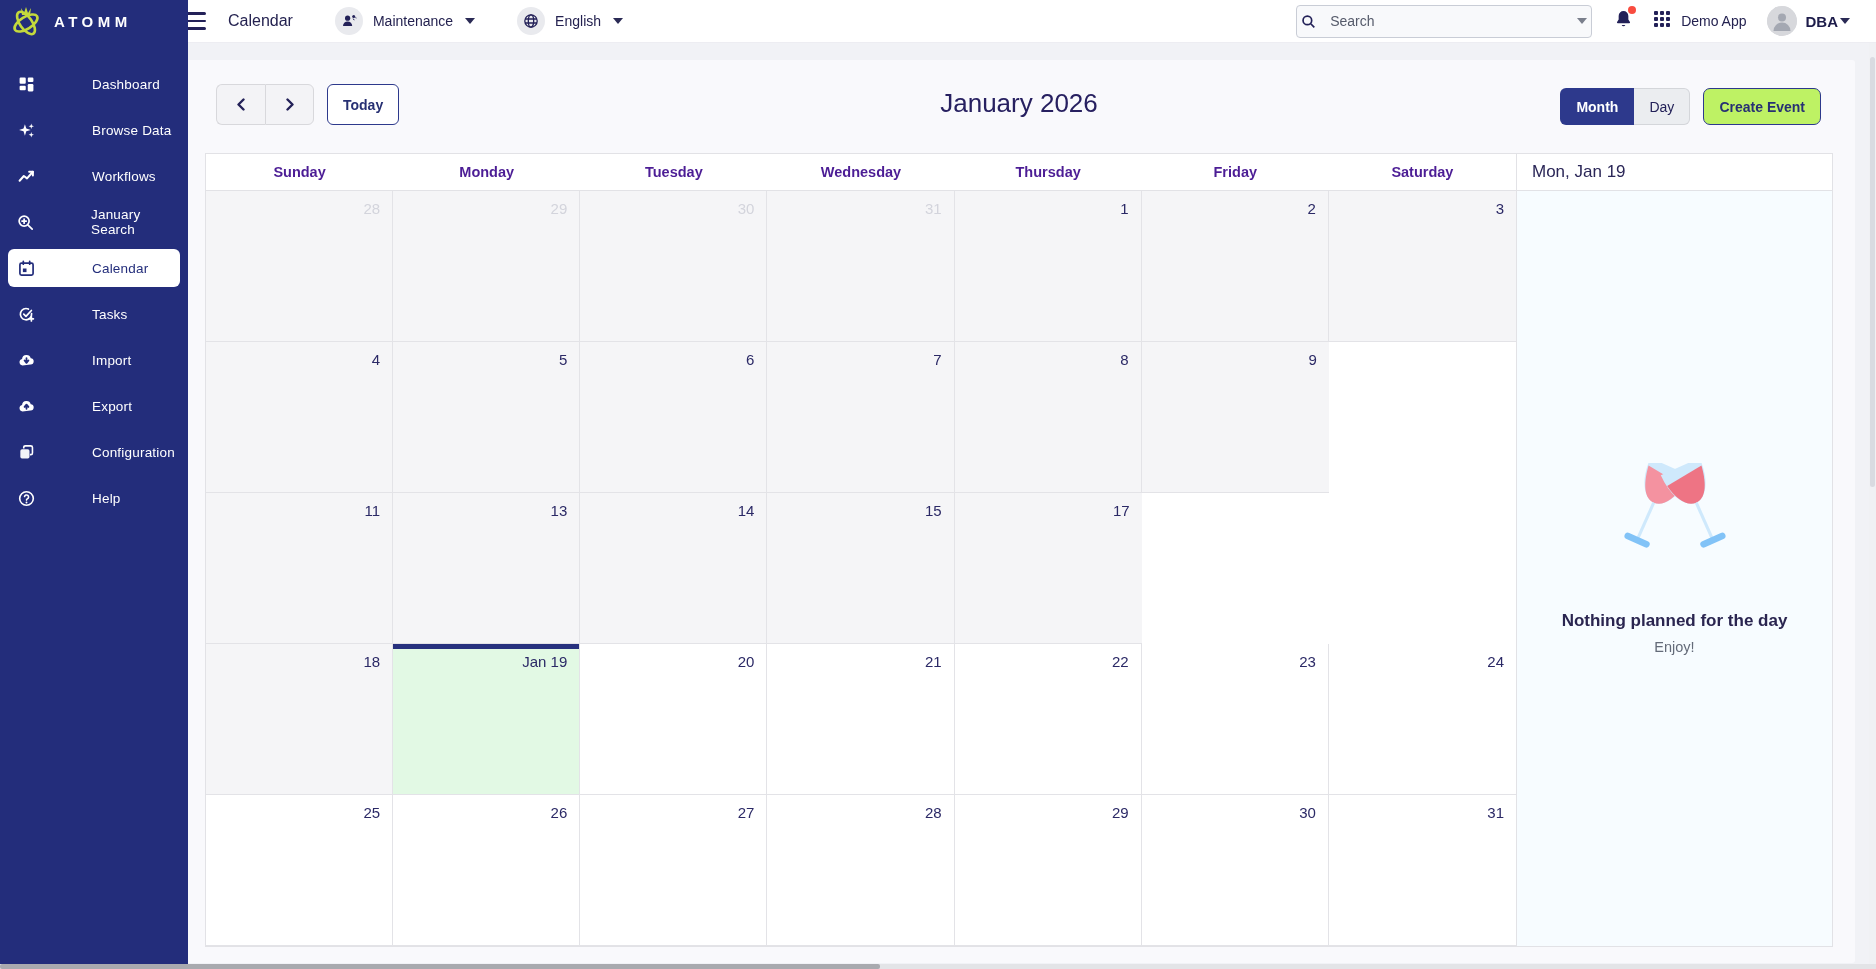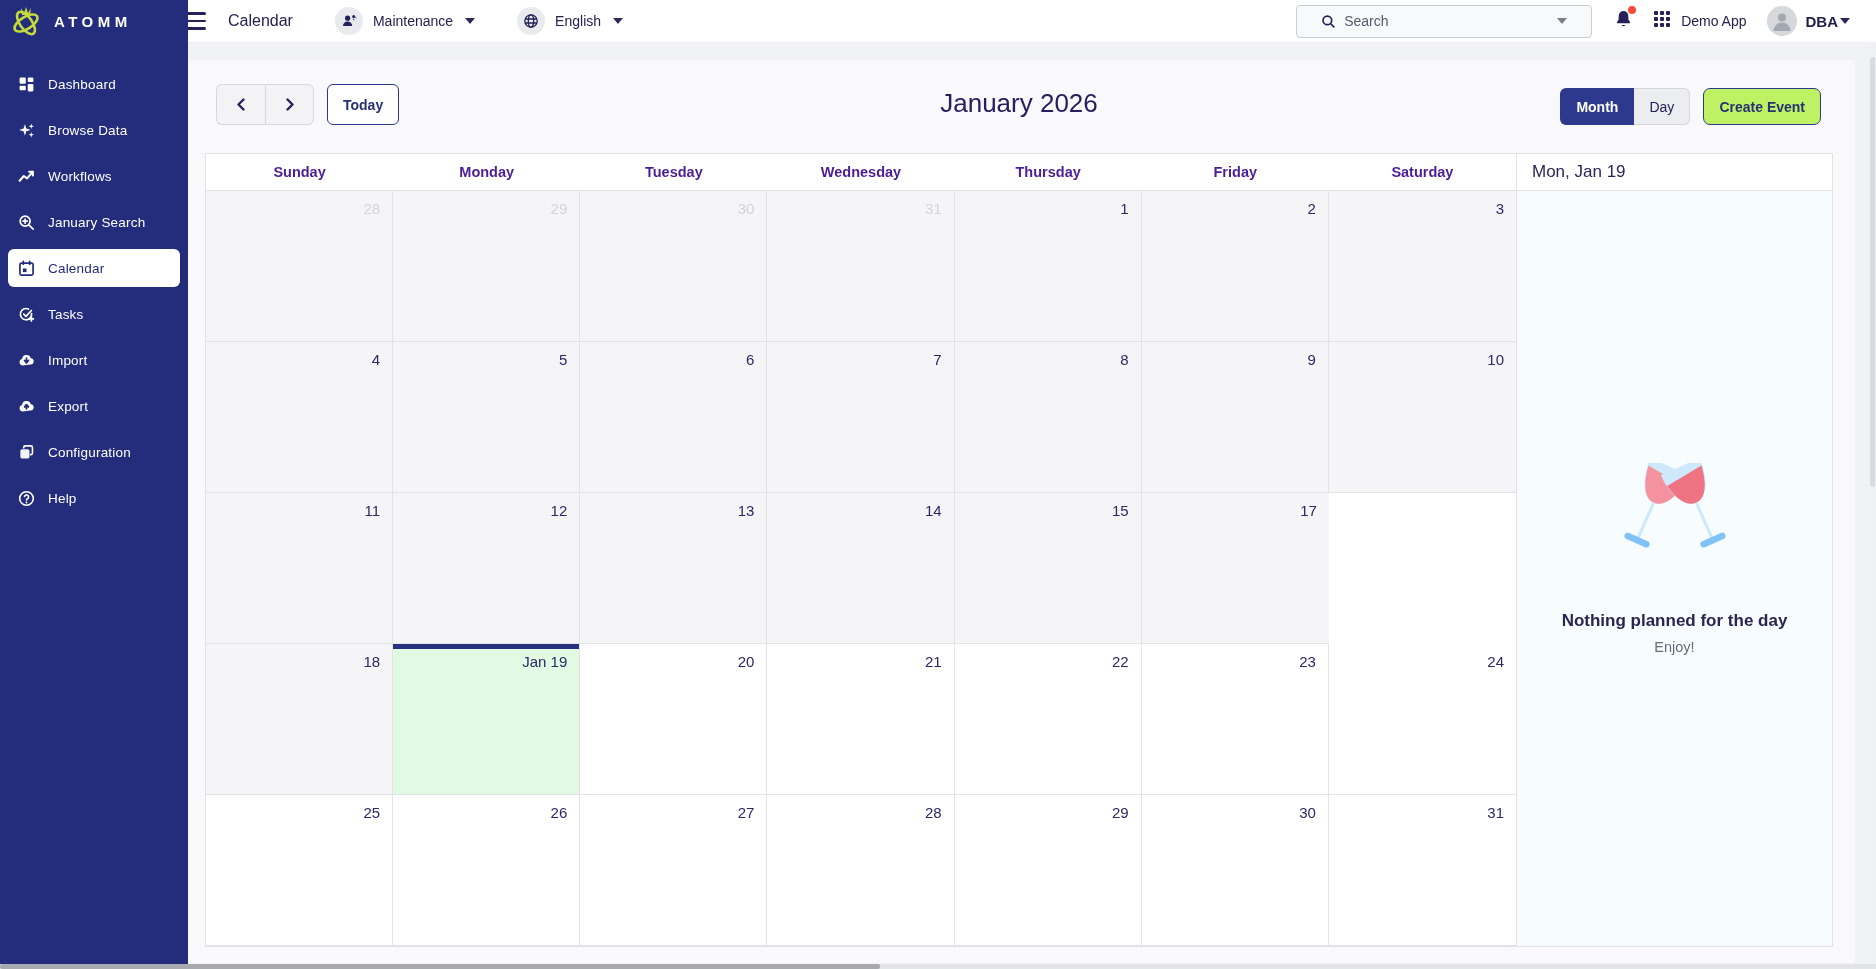--- a/index.html
+++ b/index.html
@@ -11,39 +11,39 @@
   .sidebar { position:absolute; left:0; top:0; width:188px; height:969px;
     background:var(--sidebar-bg,#232d7b); z-index:5; }
   .logo-row { display:flex; align-items:center; gap:10px; height:43px; padding-left:8px; }
   .logo-glyph { width:36px; height:36px; flex:0 0 36px; }
   .logo-text { color:#fff; font-size:15px; font-weight:600; letter-spacing:4.5px; }
   .nav { padding-top:22px; }
   .nav-item { display:flex; align-items:center; gap:13px; height:38px; margin:0 8px 8px 8px;
     padding-left:9px; border-radius:6px; color:#fff; cursor:pointer; }
   .nav-item .nav-ico { width:18px; height:18px; display:flex; align-items:center; justify-content:center; }
   .nav-item .nav-ico svg { width:17px; height:17px; }
-  .nav-item span.lbl { font-size:13.5px; font-weight:500; letter-spacing:.2px; }
+  .nav-item span.lbl { font-size:13.5px; font-weight:500; letter-spacing:.2px;margin-left:44px; }
   .nav-item.active { background:#fff; color:var(--sidebar-bg,#232d7b); }
 
   
   .topbar { position:absolute; left:163px; top:0; right:0; height:43px; background:#fff;
     display:flex; align-items:center; border-bottom:1px solid #ededf2; z-index:4; padding:0 26px 0 19px; }
   .burger { width:24px; height:18px; display:flex; flex-direction:column; justify-content:space-between; cursor:pointer; }
   .burger i { display:block; height:2.6px; background:#232158; border-radius:2px; }
   .page-title { font-size:16px; font-weight:500; margin-left:22px; color:#242250; }
   .hdr-group { display:flex; align-items:center; gap:10px; margin-left:42px; cursor:pointer; }
   .circle-ico { width:28px; height:28px; border-radius:50%; background:#e9eaee;
     display:flex; align-items:center; justify-content:center; color:#232158; }
   .circle-ico svg { width:16px; height:16px; }
   .hdr-group .glabel { font-size:14px; font-weight:500; color:#242250; }
   .caret { width:0; height:0; border-left:5px solid transparent; border-right:5px solid transparent;
     border-top:6px solid #2a2a55; margin-left:2px; }
   .hdr-spacer { flex:1; }
   .search-select { display:flex; align-items:center; width:296px; height:33px;
-    border:1px solid #c9cdd6; border-radius:4px; background:#f8f9fb; padding:0 24px; gap:8px; cursor:text; }
+    border:1px solid #c9cdd6; border-radius:4px; background:#f8f9fb; padding:0 4px; gap:14px; cursor:text; }
   .search-select svg { width:15px; height:15px; color:#232158; }
   .search-ph { flex:1; font-size:14px; color:#565b6b; }
   .search-caret { border-top-color:#7a7f8c; }
   .bell-wrap { position:relative; margin-left:22px; cursor:pointer; }
   .bell-wrap svg { width:19px; height:20px; color:#232158; }
   .bell-dot { position:absolute; right:-3px; top:-3px; width:8px; height:8px; border-radius:50%;
     background:var(--alert-red,#f94c3f); }
   .apps-ico { margin-left:20px; cursor:pointer; }
   .apps-ico svg { width:18px; height:18px; color:#232158; }
   .demo-app { font-size:14px; color:#242250; margin-left:10px; }
@@ -353,25 +353,23 @@
               <div class="cal-cell past"><span>2</span></div>
               <div class="cal-cell past"><span>3</span></div>
             </div>
             <div class="week">
               <div class="cal-cell past"><span>4</span></div>
               <div class="cal-cell past"><span>5</span></div>
               <div class="cal-cell past"><span>6</span></div>
               <div class="cal-cell past"><span>7</span></div>
               <div class="cal-cell past"><span>8</span></div>
               <div class="cal-cell past"><span>9</span></div>
-              <div class="cal-cell past"><span>10</span></div>
             </div>
             <div class="week">
               <div class="cal-cell past"><span>11</span></div>
-              <div class="cal-cell past"><span>12</span></div>
               <div class="cal-cell past"><span>13</span></div>
               <div class="cal-cell past"><span>14</span></div>
               <div class="cal-cell past"><span>15</span></div>
               <div class="cal-cell past"><span>17</span></div>
             </div>
             <div class="week">
               <div class="cal-cell past"><span>18</span></div>
               <div class="cal-cell today"><span>Jan 19</span></div>
               <div class="cal-cell future"><span>20</span></div>
               <div class="cal-cell future"><span>21</span></div>

